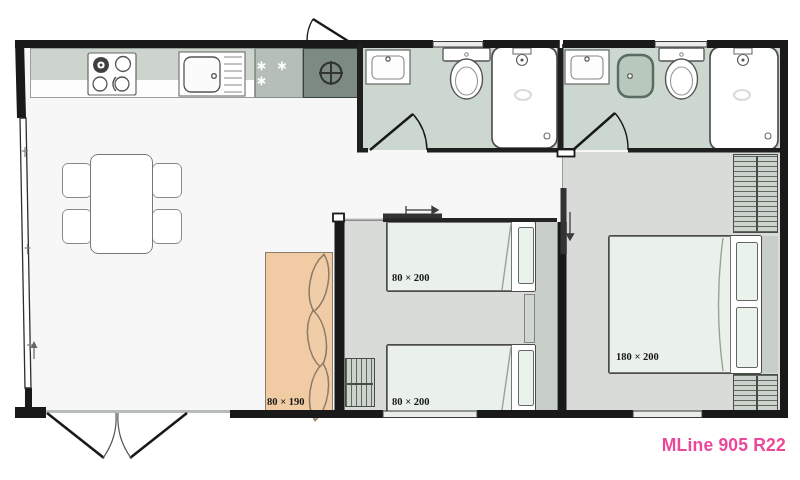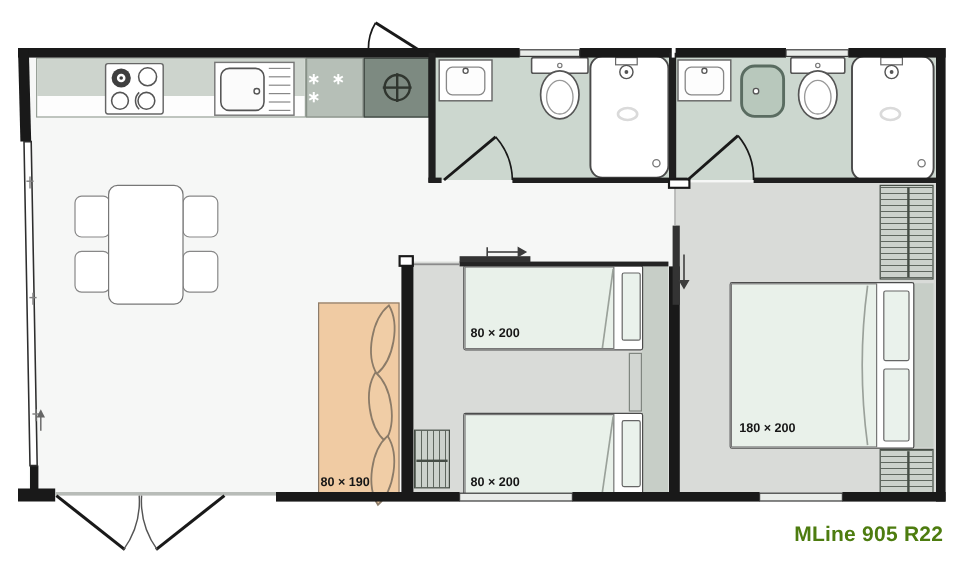--- a/index.html
+++ b/index.html
@@ -45,22 +45,22 @@
   .pil-d1{left:736px;top:242px;width:22px;height:59px;}
   .pil-d2{left:736px;top:307px;width:22px;height:61px;}
   .nightshelf{left:524px;top:294px;width:11px;height:49px;background:#d2d6d2;border:1px solid #808680;box-sizing:border-box;}
   
   .sofa{left:265px;top:252px;width:68px;height:163px;background:#f0cba3;border:1px solid #8c7c6b;box-sizing:border-box;}
   .table{left:90px;top:154px;width:63px;height:100px;background:#fff;border:1.5px solid #777;border-radius:8px;box-sizing:border-box;}
   .chair{background:#fff;border:1.3px solid #888;border-radius:6px;box-sizing:border-box;width:30px;height:35px;}
   .chair-lt{left:62px;top:163px;} .chair-lb{left:62px;top:209px;}
   .chair-rt{left:152px;top:163px;} .chair-rb{left:152px;top:209px;}
   
-  .dim-label{font-size:10.5px;font-weight:600;color:#16161​6;color:#161616;z-index:30;white-space:nowrap;}
-  .title{right:14px;top:435px;font-size:17.5px;font-weight:bold;color:#4d7c0f;letter-spacing:.2px;z-index:30;}
+  .dim-label{font-size:10.5px;font-weight:600;color:#16161​6;color:#161616;z-index:30;white-space:nowrap;font-family:Liberation Serif, serif;}
+  .title{right:14px;top:435px;font-size:17.5px;font-weight:bold;color:#ec4899;letter-spacing:.2px;z-index:30;}
   svg.overlay{position:absolute;left:0;top:0;z-index:20;}
 </style>
 </head>
 <body>
 
 <div class="plan">
 
   <div class="abs floor-base"></div>
   <div class="abs floor-bath1"></div>
   <div class="abs floor-bath2"></div>

